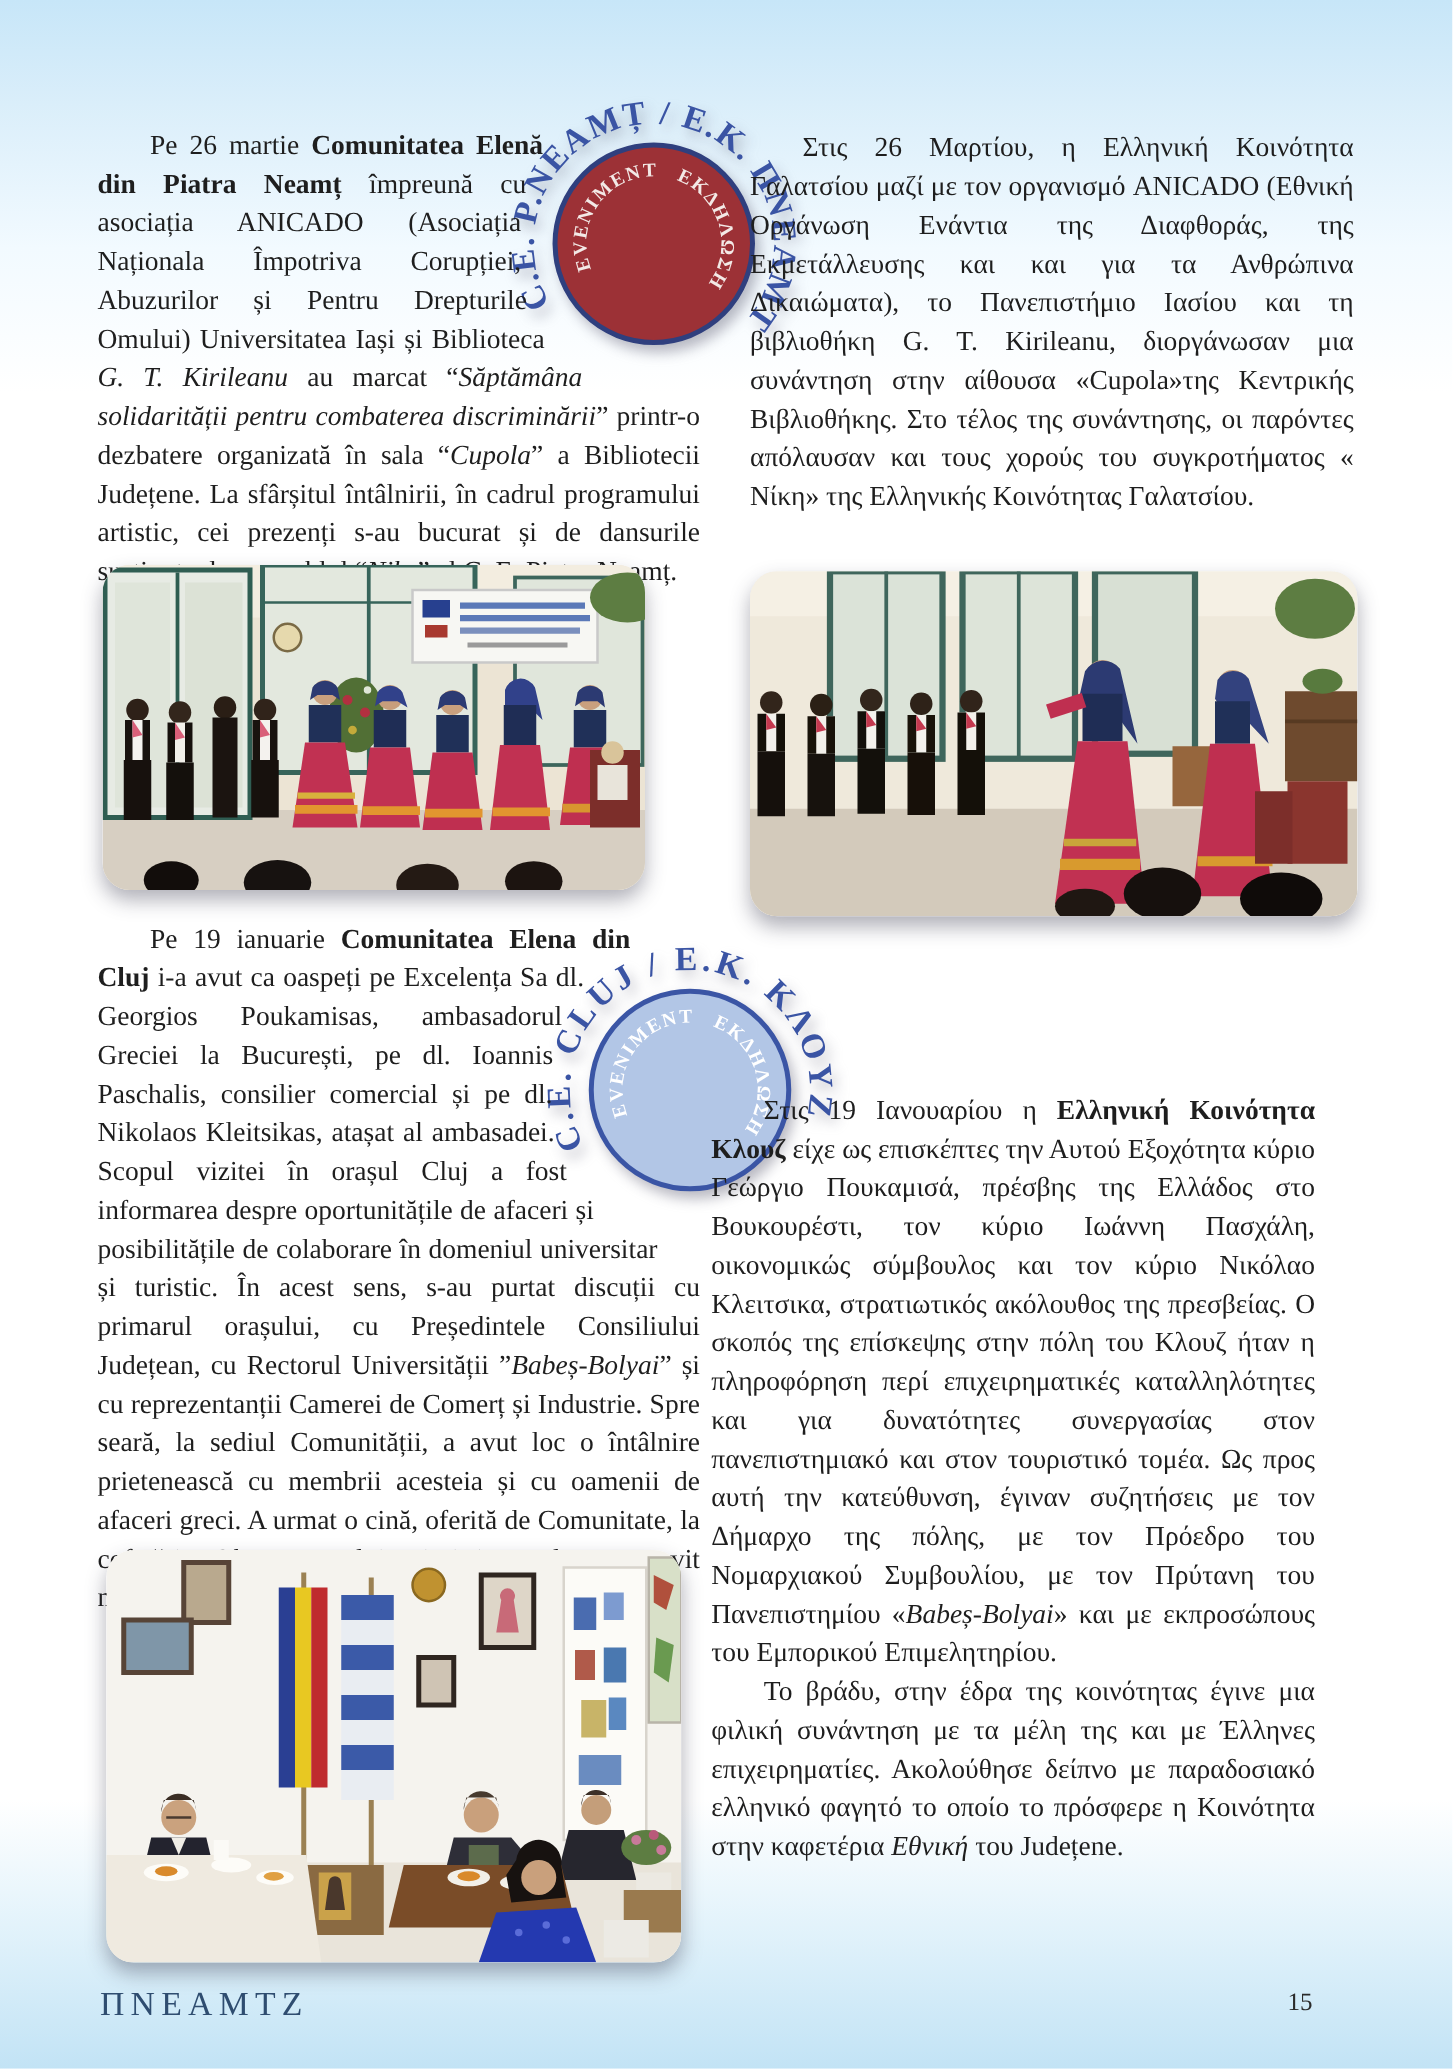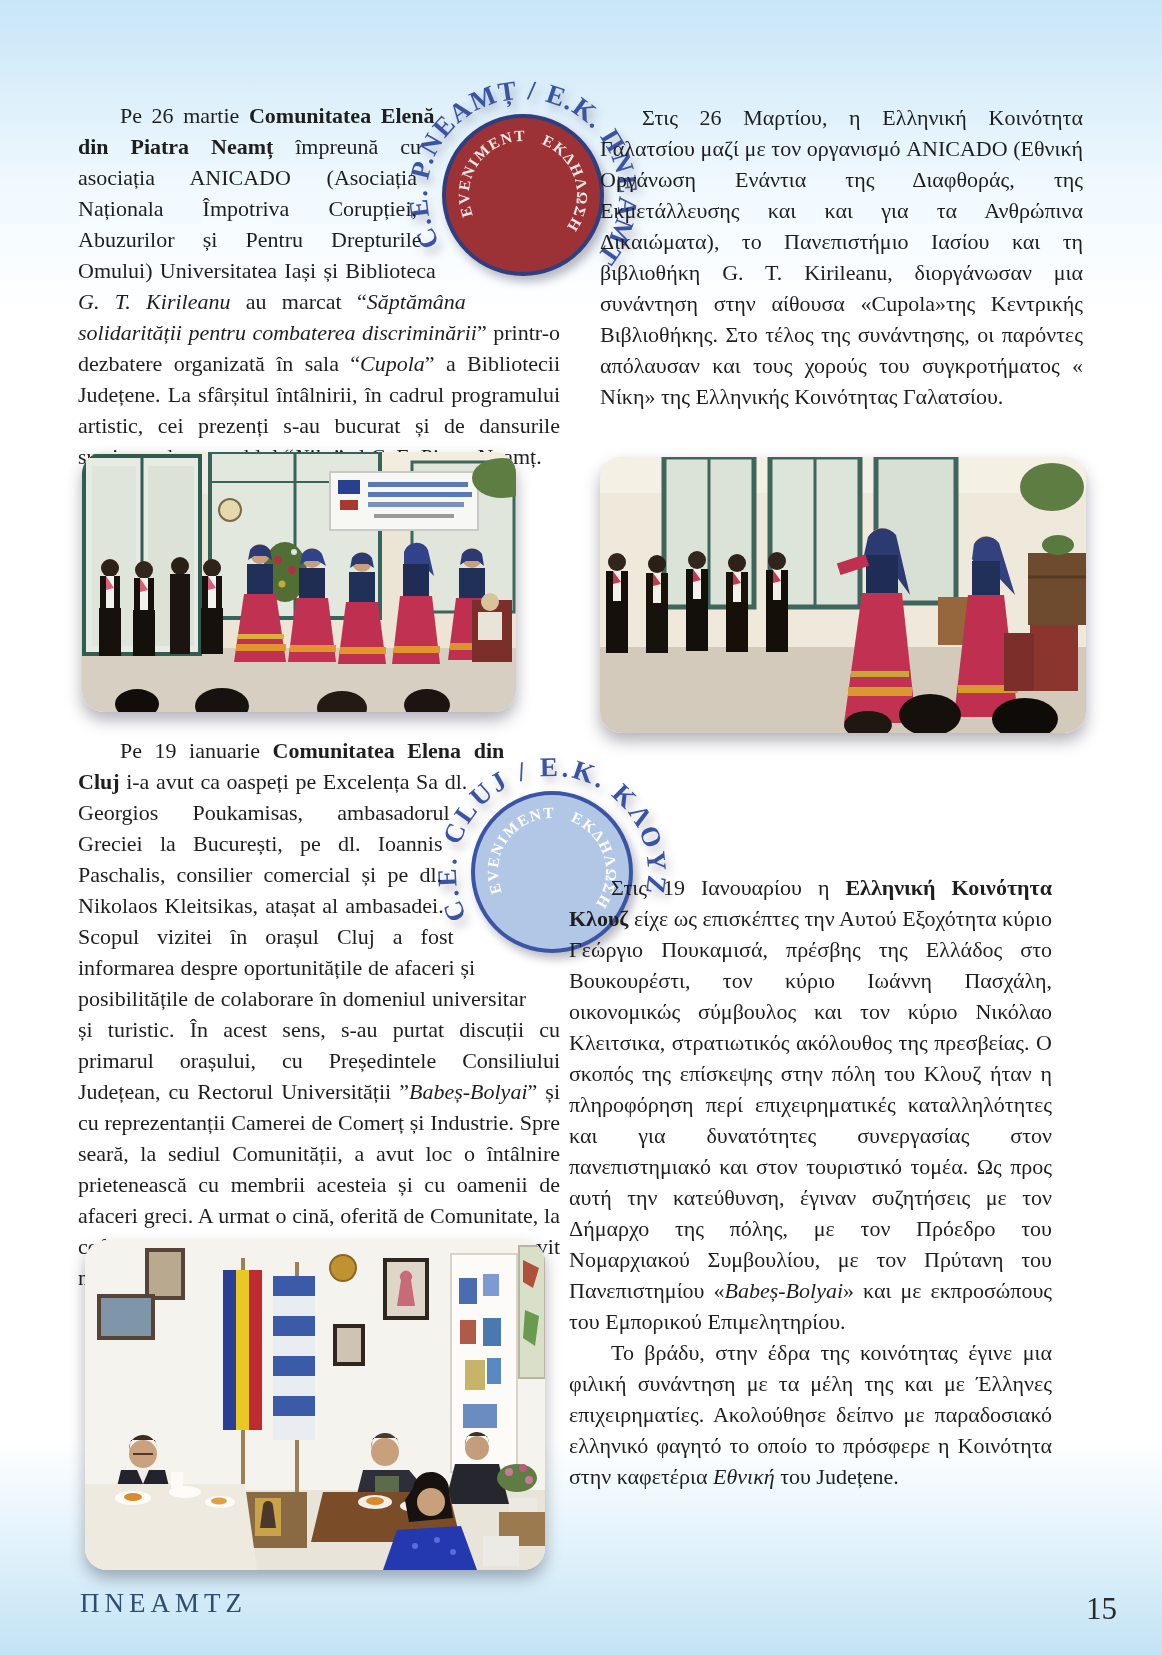--- a/index.html
+++ b/index.html
@@ -29,22 +29,22 @@
   .stamp2{left:432px;top:752px;}
   .stamp text{font-family:"Liberation Serif","DejaVu Serif",serif;font-weight:bold;}
   .photo{position:absolute;border-radius:22px;overflow:hidden;
     box-shadow:0 8px 16px rgba(50,50,70,.38);}
   .photo svg{display:block;}
   .photo1{left:82px;top:452px;width:434px;height:260px;}
   .photo2{left:600px;top:457px;width:486px;height:276px;}
   .photo3{left:85px;top:1240px;width:460px;height:330px;}
   .footer-title{position:absolute;left:80px;top:1588px;
     font-size:27px;letter-spacing:5px;color:#2f4d70;}
-  .footer-page{position:absolute;left:1086px;top:1591px;
-    font-size:31px;color:#2b2b2b;}
+  .footer-page{position:absolute;left:1030px;top:1591px;
+    font-size:20px;color:#2b2b2b;}
 </style>
 </head>
 <body>
 
 <div class="page">
 
   <svg class="stamp stamp1" width="240" height="240" viewBox="0 0 240 240">
     <defs>
       <path id="arcO1" d="M 41.4 175.1 A 96 96 0 1 1 198.6 175.1" fill="none"></path>
       <path id="arcI1" d="M 75.8 151 A 54 54 0 1 1 164.2 151" fill="none"></path>

